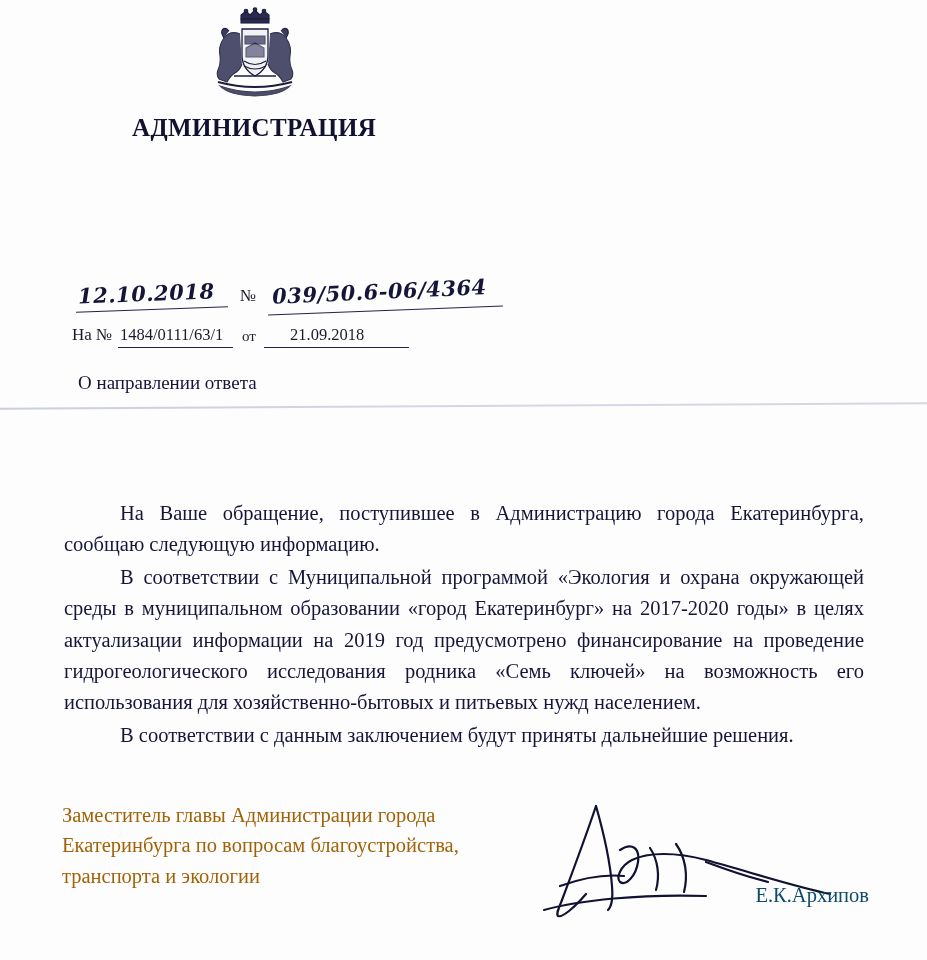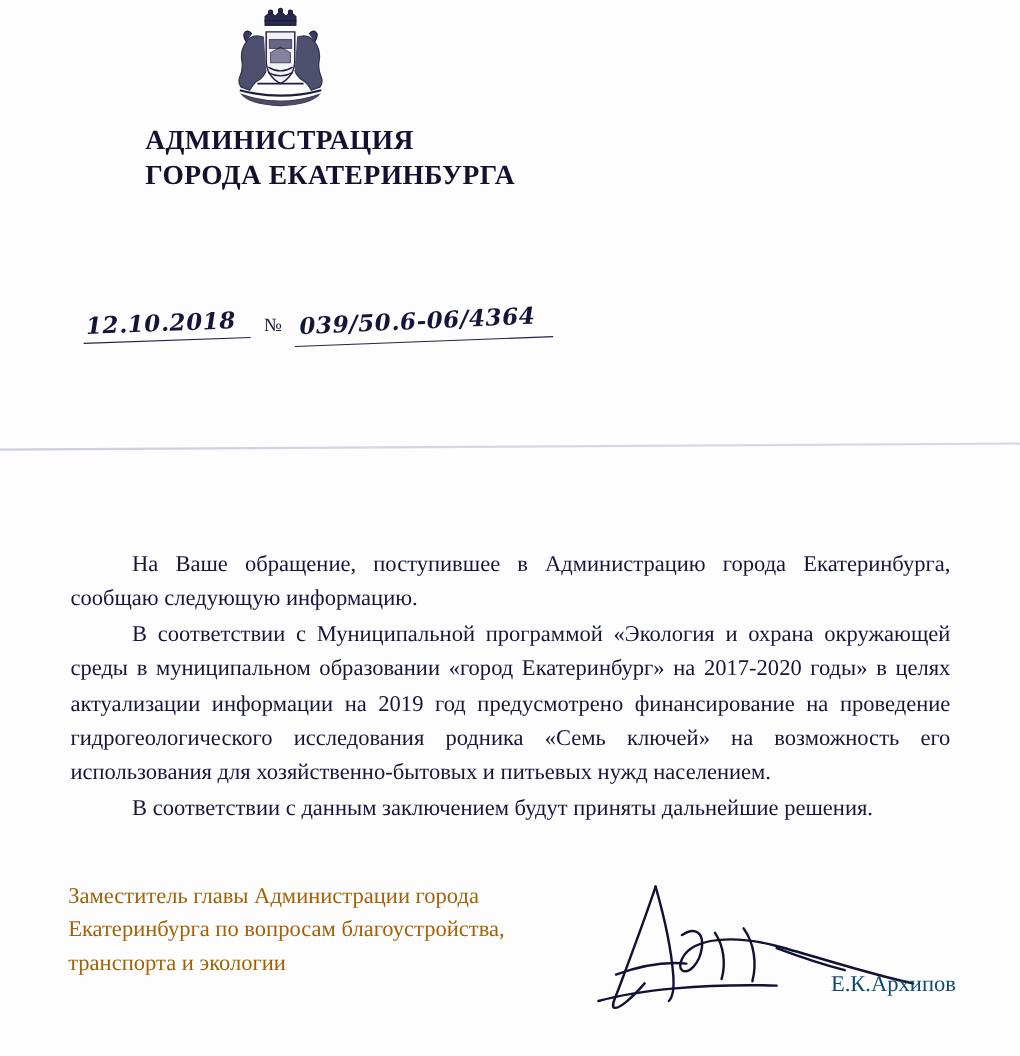--- a/index.html
+++ b/index.html
@@ -232,33 +232,41 @@
 
         <path d="M18 76 q37 10 74 0" stroke="#1c1c3c" stroke-width="2" fill="none"></path>
         <path d="M20 80 q35 12 70 0 q-8 9 -35 10 q-27 -1 -35 -10 z" fill="#2f2f52" opacity="0.85"></path>
         <path d="M34 70 h42" stroke="#1c1c3c" stroke-width="1.6"></path>
       </g>
     </svg>
   </div>
 
   <div class="org-title">
     <span class="l1">АДМИНИСТРАЦИЯ</span>
-    <span class="l2">ГОРОДА ЕКАТЕРИНБУРГА</span>
   </div>
 
 
   <div class="ref-row1">
     <span class="hand date">12.10.2018</span>
     <span class="hand-underline-1"></span>
     <span class="num-label">№</span>
     <span class="hand num">039/50.6-06/4364</span>
     <span class="hand-underline-2"></span>
   </div>
 
-
+  <div class="ref-row2">
+    <span class="na">На №</span>
+    <span class="incoming">1484/0111/63/1</span>
+    <span class="u1"></span>
+    <span class="ot">от</span>
+    <span class="date2">21.09.2018</span>
+    <span class="u2"></span>
+  </div>
+
+  <div class="subject">О направлении ответа</div>
 
   <div class="fold"></div>
 
   <div class="body-text">
     <p>На Ваше обращение, поступившее в Администрацию города Екатеринбурга, сообщаю следующую информацию.</p>
     <p>В соответствии с Муниципальной программой «Экология и охрана окружающей среды в муниципальном образовании «город Екатеринбург» на 2017-2020 годы» в целях актуализации информации на 2019 год предусмотрено финансирование на проведение гидрогеологического исследования родника «Семь ключей» на возможность его использования для хозяйственно-бытовых и питьевых нужд населением.</p>
     <p class="last">В соответствии с данным заключением будут приняты дальнейшие решения.</p>
   </div>
 
   <div class="sign-block">

